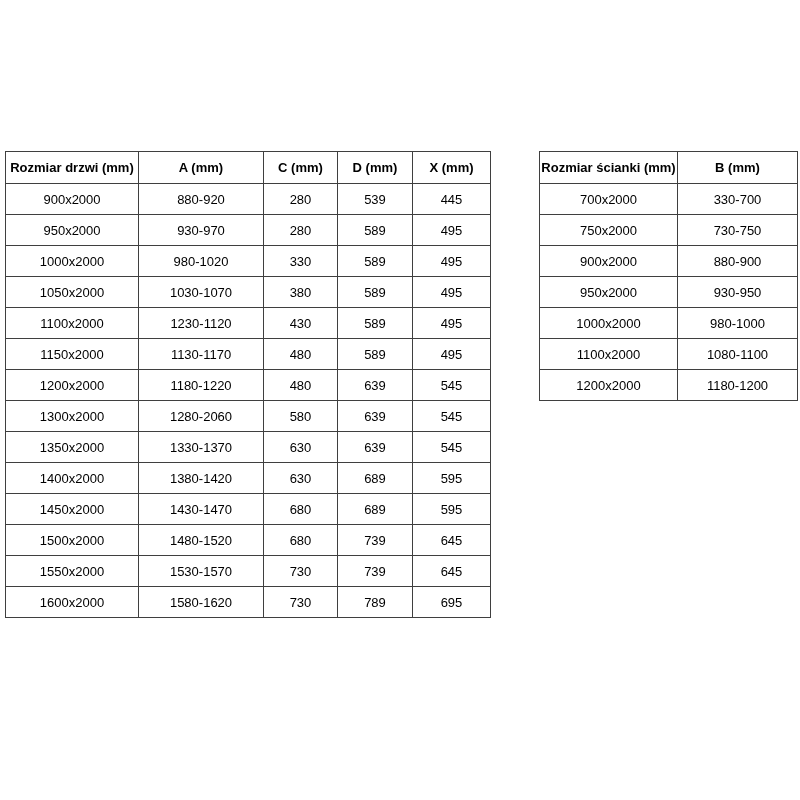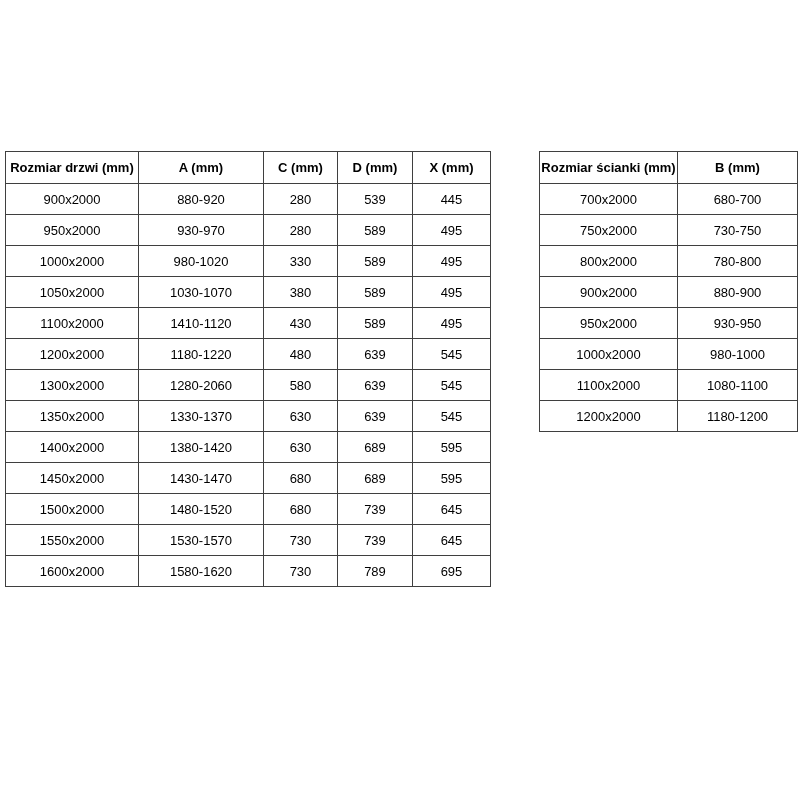--- a/index.html
+++ b/index.html
@@ -88,22 +88,29 @@
         </tr>
         <tr>
           <td>1050x2000</td>
           <td>1030-1070</td>
           <td>380</td>
           <td>589</td>
           <td>495</td>
         </tr>
         <tr>
           <td>1100x2000</td>
-          <td>1410-1120</td>
+          <td>1230-1120</td>
           <td>430</td>
+          <td>589</td>
+          <td>495</td>
+        </tr>
+        <tr>
+          <td>1150x2000</td>
+          <td>1130-1170</td>
+          <td>480</td>
           <td>589</td>
           <td>495</td>
         </tr>
         <tr>
           <td>1200x2000</td>
           <td>1180-1220</td>
           <td>480</td>
           <td>639</td>
           <td>545</td>
         </tr>
@@ -166,29 +173,25 @@
     </colgroup>
   <thead>
         <tr>
           <th>Rozmiar ścianki (mm)</th>
           <th>B (mm)</th>
         </tr>
       </thead>
       <tbody>
         <tr>
           <td>700x2000</td>
-          <td>680-700</td>
+          <td>330-700</td>
         </tr>
         <tr>
           <td>750x2000</td>
           <td>730-750</td>
-        </tr>
-        <tr>
-          <td>800x2000</td>
-          <td>780-800</td>
         </tr>
         <tr>
           <td>900x2000</td>
           <td>880-900</td>
         </tr>
         <tr>
           <td>950x2000</td>
           <td>930-950</td>
         </tr>
         <tr>

